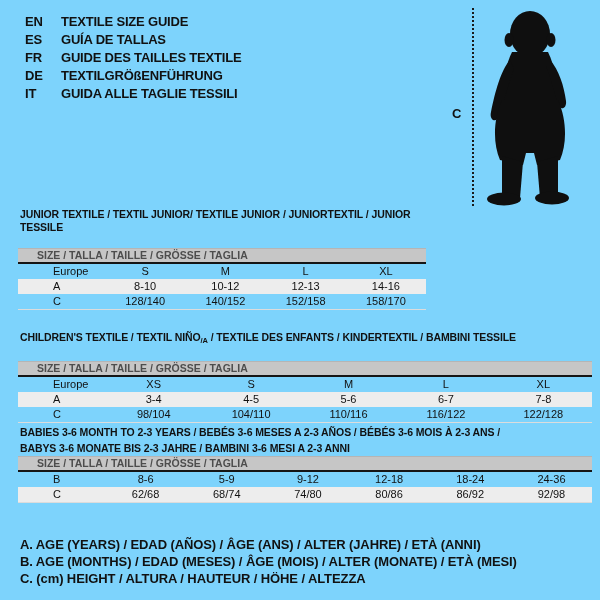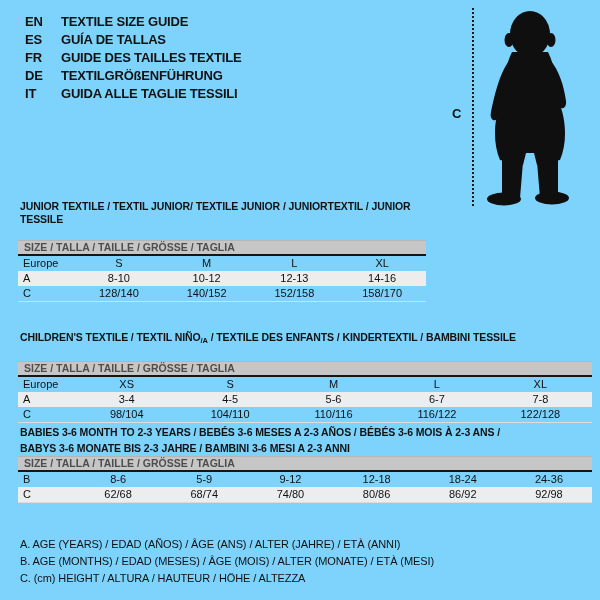--- a/index.html
+++ b/index.html
@@ -16,39 +16,39 @@
 
   
   .height-line { position:absolute; left:472px; top:8px; height:198px;
                  width:0; border-left:2px dotted #1a1a1a; }
   .figure-label { position:absolute; left:452px; top:106px;
                   font-size:13px; font-weight:bold; }
   .toddler-svg { position:absolute; left:480px; top:8px; }
 
   
   .size-table { position:absolute; left:18px; border-bottom:1px solid #dcdcdc; }
-  .t1 { top:200px; width:408px; }
+  .t1 { top:208px; width:408px; }
   .t2 { top:331px; width:574px; }
   .t3 { top:424px; width:574px; }
   .table-title { font-size:10.5px; font-weight:bold; letter-spacing:-0.1px;
                  line-height:13px; margin:0 0 14px 2px; }
   .t3 .table-title { line-height:16px; margin-bottom:0; }
   .size-bar { height:13px; line-height:13px; background:#c6c6c6; color:#4d4d4d;
-              font-size:10.5px; font-weight:bold; padding-left:6px;
+              font-size:10.5px; font-weight:bold; padding-left:19px;
               border-top:1px solid #b5b5b5; border-bottom:2px solid #151515; }
   .trow { display:flex; height:15px; line-height:15px; font-size:11px; }
   .trow.shaded { background:#ededed; }
-  .tlabel { width:57px; padding-left:5px; box-sizing:border-box; }
+  .tlabel { width:57px; padding-left:5px; box-sizing:border-box;margin-left:30px; }
   .tcell { flex:1; text-align:center; }
   .sub { font-size:7.5px; vertical-align:-2px; }
 
   
   .notes { position:absolute; left:20px; top:536px; }
-  .note-line { height:17px; line-height:17px; font-size:11px;
-               font-weight:normal; letter-spacing:-0.1px; }
+  .note-line { height:17px; line-height:17px; font-size:13px;
+               font-weight:bold; letter-spacing:-0.1px; }
 </style>
 </head>
 <body>
 
 <div class="page">
 
   <div class="lang-block">
     <div class="lang-row">
       <span class="lang-code">EN</span>
       <span>TEXTILE SIZE GUIDE</span>

